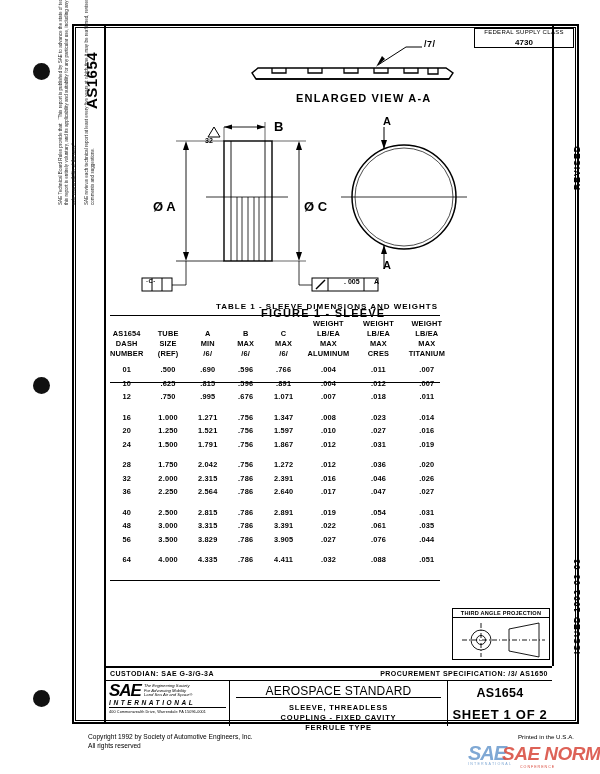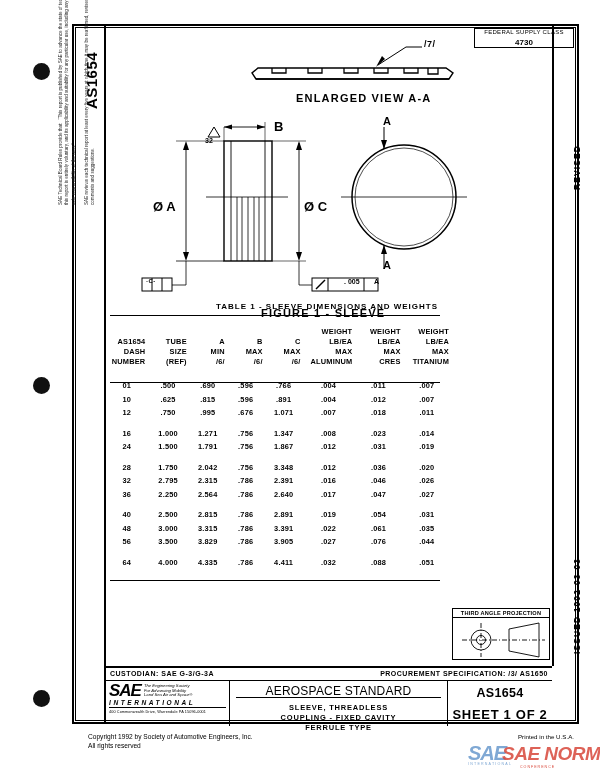--- a/index.html
+++ b/index.html
@@ -31,21 +31,21 @@
   
   .draw{position:absolute;left:106px;top:27px;width:446px;height:600px;}
 
   .caption{position:absolute;font-size:11px;font-weight:bold;letter-spacing:1.2px;white-space:nowrap;}
   .dimtxt{position:absolute;font-size:13px;font-weight:bold;white-space:nowrap;}
   .small{position:absolute;font-size:7px;white-space:nowrap;}
 
   svg{display:block;overflow:visible;}
   table.sleeve{position:absolute;left:106px;top:315px;width:345px;border-collapse:collapse;font-size:7.4px;
      font-family:"Liberation Sans",sans-serif;font-weight:bold;letter-spacing:.2px;}
-  table.sleeve th{font-weight:bold;text-align:right;padding:12px 2px;line-height:10px;vertical-align:bottom;}
+  table.sleeve th{font-weight:bold;text-align:center;padding:4px 2px;line-height:10px;vertical-align:bottom;}
   table.sleeve td{text-align:center;padding:1px 2px;line-height:11.5px;}
   tr.gap td{height:7px;padding:0;line-height:7px;}
   .hline{position:absolute;background:#000;height:1px;}
 
   
   .tap{position:absolute;left:452px;top:608px;width:98px;height:52px;border:1px solid #000;box-sizing:border-box;}
   .tap-t{position:absolute;left:0;top:0;width:100%;text-align:center;font-size:5.6px;font-weight:bold;
         letter-spacing:.2px;border-bottom:1px solid #000;background:#fff;line-height:8px;}
 
   
@@ -311,45 +311,55 @@
           <td>16</td>
           <td>1.000</td>
           <td>1.271</td>
           <td>.756</td>
           <td>1.347</td>
           <td>.008</td>
           <td>.023</td>
           <td>.014</td>
         </tr>
         <tr>
+          <td>20</td>
+          <td>1.250</td>
+          <td>1.521</td>
+          <td>.756</td>
+          <td>1.597</td>
+          <td>.010</td>
+          <td>.027</td>
+          <td>.016</td>
+        </tr>
+        <tr>
           <td>24</td>
           <td>1.500</td>
           <td>1.791</td>
           <td>.756</td>
           <td>1.867</td>
           <td>.012</td>
           <td>.031</td>
           <td>.019</td>
         </tr>
         <tr class="gap">
           <td colspan="8"></td>
         </tr>
         <tr>
           <td>28</td>
           <td>1.750</td>
           <td>2.042</td>
           <td>.756</td>
-          <td>3.348</td>
+          <td>1.272</td>
           <td>.012</td>
           <td>.036</td>
           <td>.020</td>
         </tr>
         <tr>
           <td>32</td>
-          <td>2.795</td>
+          <td>2.000</td>
           <td>2.315</td>
           <td>.786</td>
           <td>2.391</td>
           <td>.016</td>
           <td>.046</td>
           <td>.026</td>
         </tr>
         <tr>
           <td>36</td>
           <td>2.250</td>

